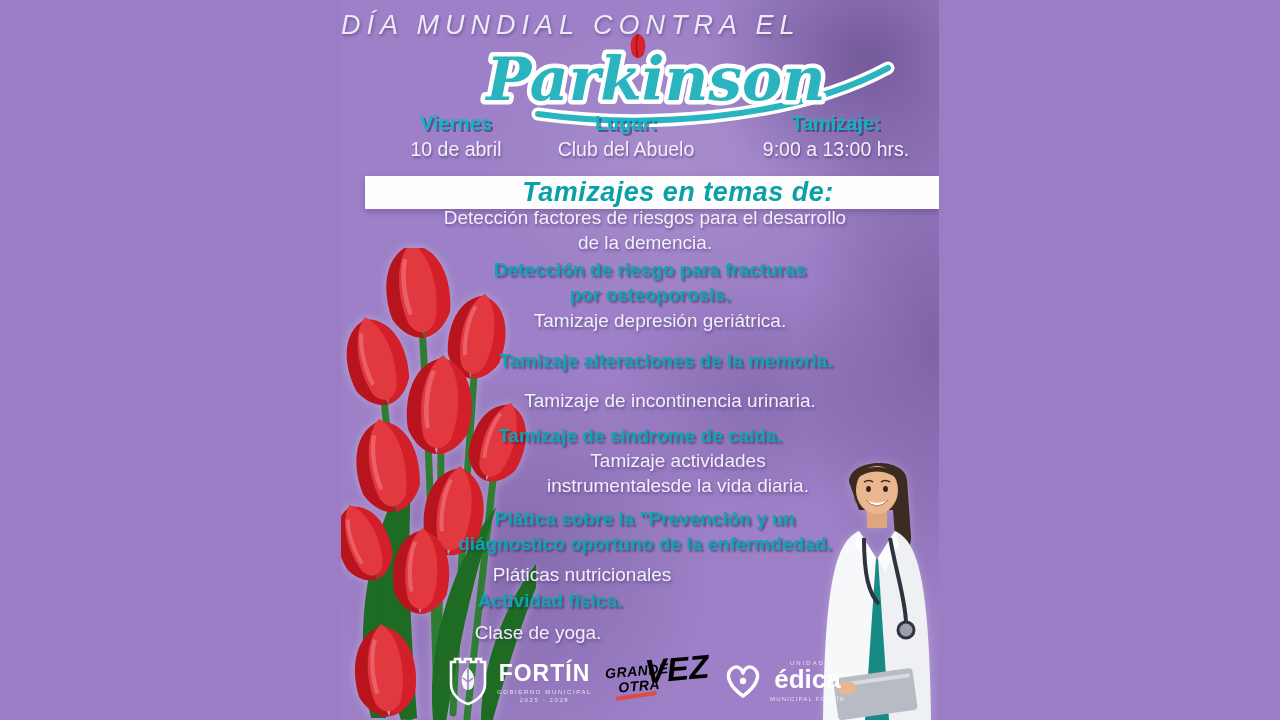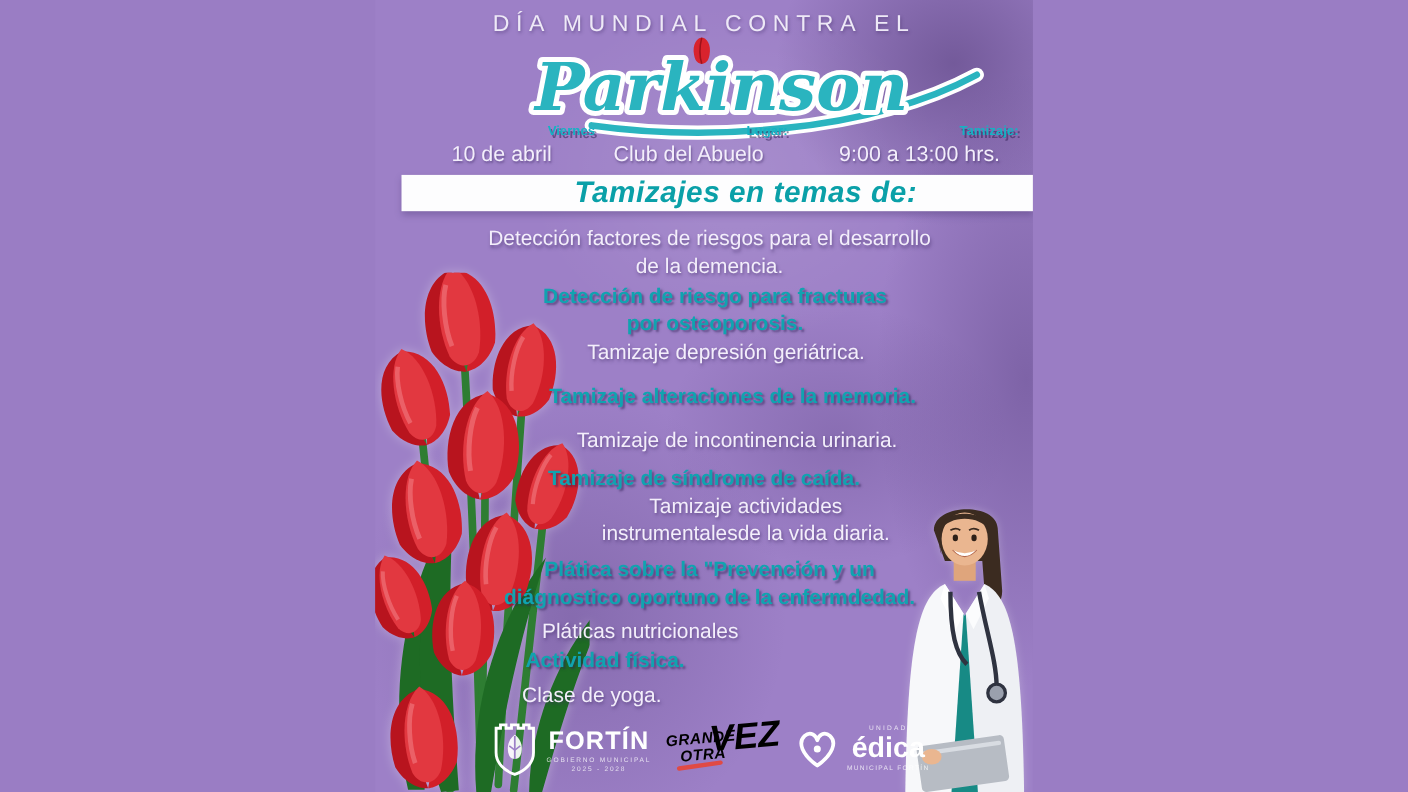--- a/index.html
+++ b/index.html
@@ -14,35 +14,36 @@
     background:
       radial-gradient(ellipse 260px 240px at 88% 8%, rgba(74,52,110,.50), transparent 62%),
       radial-gradient(ellipse 210px 430px at 99% 48%, rgba(88,64,128,.45), transparent 65%),
       radial-gradient(ellipse 320px 260px at 55% 22%, rgba(255,255,255,.10), transparent 60%),
       radial-gradient(ellipse 300px 320px at 30% 78%, rgba(80,58,118,.30), transparent 65%),
       radial-gradient(ellipse 260px 200px at 70% 55%, rgba(86,62,126,.28), transparent 60%),
       #9d80c7;
   }
   
   .title{
-    position:absolute;top:10px;left:0;width:100%;text-align:center;
-    color:#eee9f7;font-size:21px;font-weight:500;letter-spacing:6px;
+    position:absolute;top:10px;left:0;width:100%;text-align:left;
+    color:#eee9f7;font-size:27px;font-weight:500;letter-spacing:6px;
     text-shadow:1px 2px 3px rgba(62,41,100,.45);
+    font-style:italic;
   }
   .script-wrap{position:absolute;top:34px;left:50%;transform:translateX(calc(-50% + 18px));}
   
   .info-col{position:absolute;top:112px;text-align:center;}
-  .info-label{color:#15b2c4;font-weight:800;font-size:12px;text-shadow:2px 2px 0 rgba(52,34,88,.55);text-align:right;}
+  .info-label{color:#15b2c4;font-weight:800;font-size:20px;text-shadow:2px 2px 0 rgba(52,34,88,.55);}
   .info-value{color:#f3eefb;font-size:19.5px;margin-top:3px;text-shadow:1px 2px 2px rgba(62,41,100,.5);}
   .c1{left:30px;width:170px;}
   .c2{left:195px;width:180px;}
   .c3{left:405px;width:180px;}
   
   .banner{
-    position:absolute;top:159px;left:24px;right:0;height:33px;background:#fdfdfe;
+    position:absolute;top:176px;left:24px;right:0;height:33px;background:#fdfdfe;
     box-shadow:0 3px 6px rgba(70,50,110,.35);
   }
   .banner-text{
     line-height:33px;text-align:center;padding-left:52px;
     color:#0aa0a8;font-style:italic;font-weight:800;font-size:27px;letter-spacing:.5px;
   }
   
   .li{position:absolute;text-align:center;font-size:19px;line-height:25px;}
   .li span{display:block;white-space:nowrap;}
   .w{color:#f3eefb;font-weight:500;text-shadow:1px 2px 3px rgba(62,41,100,.55);}

